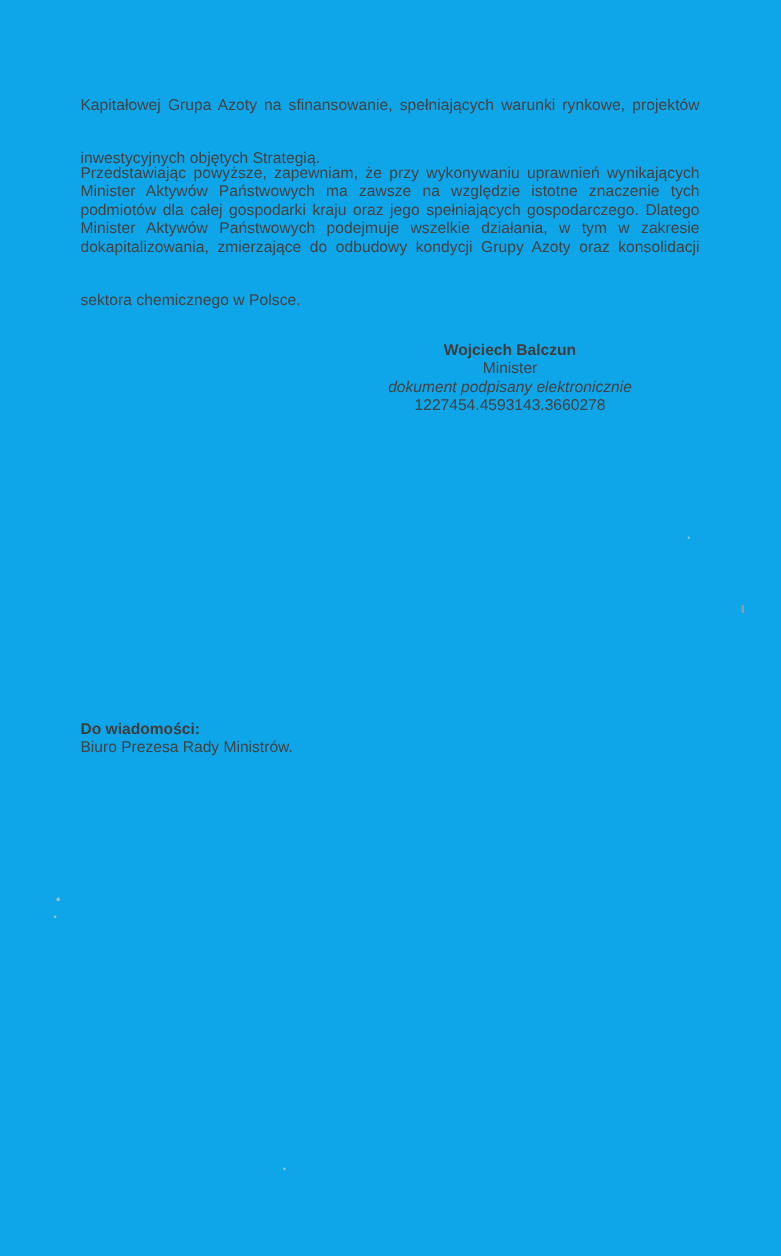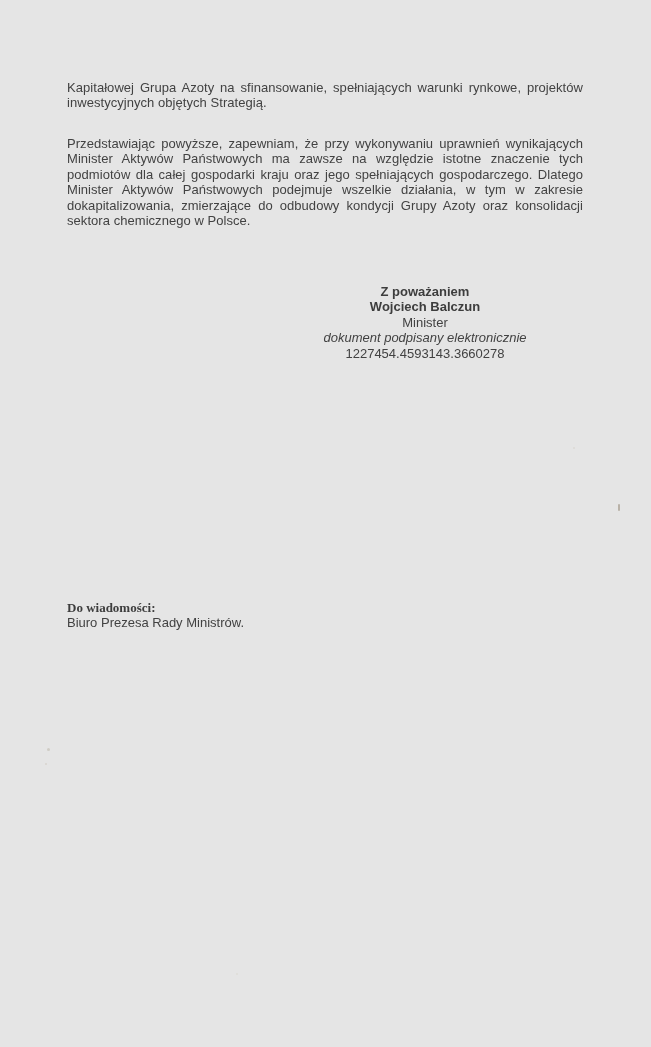--- a/index.html
+++ b/index.html
@@ -5,21 +5,21 @@
 <style>
   * { margin: 0; padding: 0; box-sizing: border-box; }
   html, body { background: #ffffff; }
   body {
     width: 651px; height: 1047px;
     font-family: "Liberation Sans", sans-serif;
   }
   .page {
     position: relative;
     width: 651px; height: 1047px;
-    background: #e5e5e5;
+    background: #0ea5e9;
     color: #424242;
     font-size: 13px;
     line-height: 15.4px;
     overflow: hidden;
   }
   
   .body-text {
     position: absolute;
     left: 67px;
     width: 516px;
@@ -28,38 +28,39 @@
   .para-2 { top: 136px; }
   .body-line {
     text-align: justify;
     text-align-last: justify;
     white-space: nowrap;
     letter-spacing: 0.05px;
   }
   .body-line.last-line {
     text-align-last: left;
     white-space: normal;
+    margin-top: 29px;
   }
   
   .signature-block {
     position: absolute;
     top: 284px;
     left: 245px;
     width: 360px;
     text-align: center;
   }
   .sig-bold { font-weight: 700; color: #3d3d3d; }
   .sig-italic { font-style: italic; }
   
   .cc-block {
     position: absolute;
     top: 600px;
     left: 67px;
   }
-  .cc-label { font-weight: 700; color: #3d3d3d; font-family: Liberation Serif, serif; }
+  .cc-label { font-weight: 700; color: #3d3d3d; }
   
   .speck { position: absolute; pointer-events: none; }
   .speck-1 { left: 618px; top: 504px; width: 2px; height: 7px; background: #a9a093; opacity: .75; border-radius: 1px; }
   .speck-2 { left: 47px;  top: 748px; width: 3px; height: 3px; background: #c9c5bd; opacity: .8; border-radius: 50%; }
   .speck-3 { left: 45px;  top: 763px; width: 2px; height: 2px; background: #d4d0c9; opacity: .8; border-radius: 50%; }
   .speck-4 { left: 573px; top: 447px; width: 2px; height: 2px; background: #d7d4cd; opacity: .7; border-radius: 50%; }
   .speck-5 { left: 236px; top: 973px; width: 2px; height: 2px; background: #dbd8d2; opacity: .7; border-radius: 50%; }
 </style>
 </head>
 <body>
@@ -74,21 +75,20 @@
   <div class="body-text para-2">
       <div class="body-line">Przedstawiając powyższe, zapewniam, że przy wykonywaniu uprawnień wynikających</div>
       <div class="body-line">Minister Aktywów Państwowych ma zawsze na względzie istotne znaczenie tych</div>
       <div class="body-line">podmiotów dla całej gospodarki kraju oraz jego spełniających gospodarczego. Dlatego</div>
       <div class="body-line">Minister Aktywów Państwowych podejmuje wszelkie działania, w tym w zakresie</div>
       <div class="body-line">dokapitalizowania, zmierzające do odbudowy kondycji Grupy Azoty oraz konsolidacji</div>
       <div class="body-line last-line">sektora chemicznego w Polsce.</div>
     </div>
 
   <div class="signature-block">
-    <div class="sig-bold">Z poważaniem</div>
     <div class="sig-bold">Wojciech Balczun</div>
     <div>Minister</div>
     <div class="sig-italic">dokument podpisany elektronicznie</div>
     <div>1227454.4593143.3660278</div>
   </div>
 
   <div class="cc-block">
     <div class="cc-label">Do wiadomości:</div>
     <div>Biuro Prezesa Rady Ministrów.</div>
   </div>

